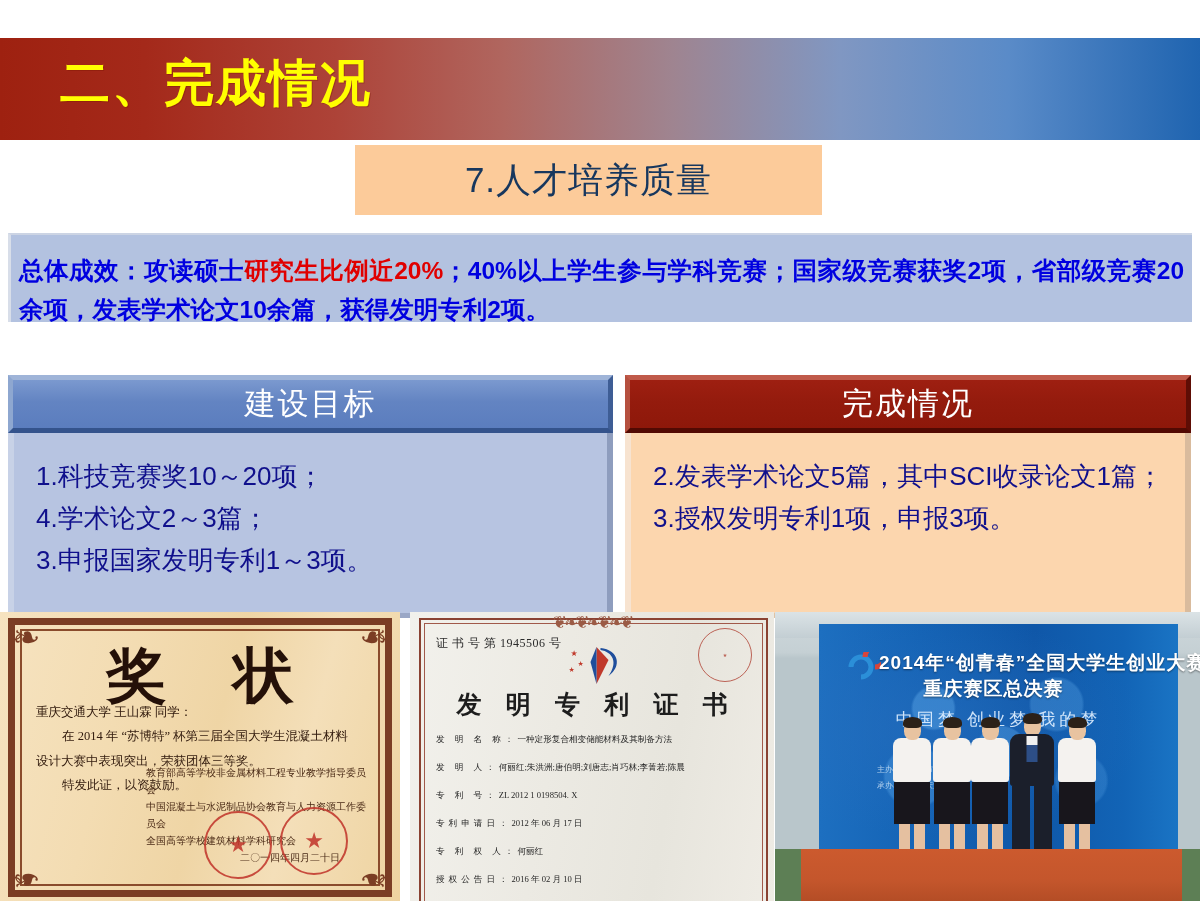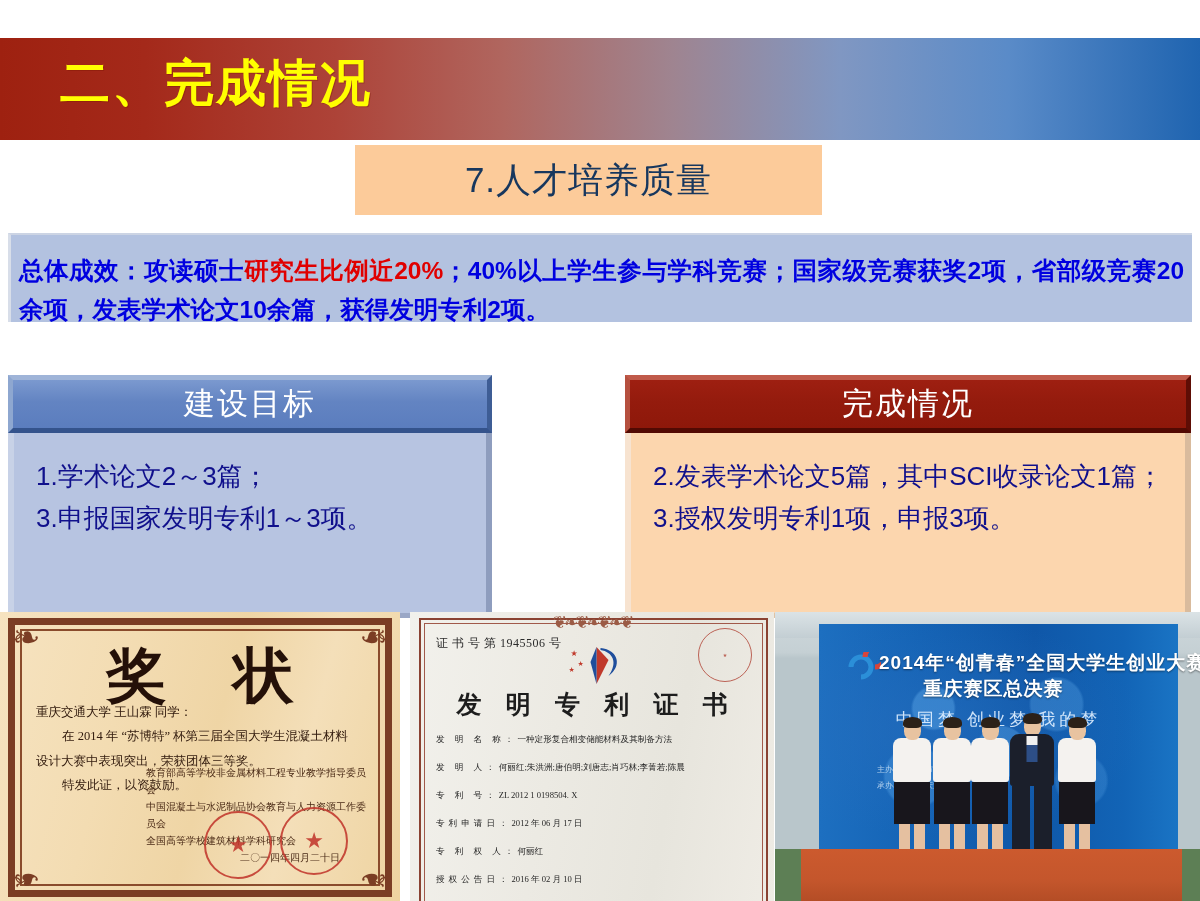--- a/index.html
+++ b/index.html
@@ -95,21 +95,21 @@
   .summary-text .hl {
     color: #e00000;
   }
   .summary-line1 { text-indent: 40px; }
 
   
   .panel {
     position: absolute;
     top: 375px;
   }
-  .panel-left { left: 8px; width: 484px; }
+  .panel-left { left: 8px; width: 605px; }
   .panel-right { left: 625px; width: 566px; }
 
   .panel-head {
     position: relative;
     height: 58px;
     box-sizing: border-box;
     display: flex;
     align-items: center;
     justify-content: center;
   }
@@ -515,21 +515,22 @@
     <div class="summary-text">
       <span class="summary-line1"></span><span>总体成效：</span><span>攻读硕士</span><span class="hl">研究生比例近20%</span><span>；40%以上学生参与学科竞赛；国家级竞赛获奖2项，省部级竞赛20余项，发表学术论文10余篇，获得发明专利2项。</span>
     </div>
   </div>
 
   <div class="panel panel-left">
     <div class="panel-head panel-head-left">
       <span class="panel-head-text">建设目标</span>
     </div>
     <div class="panel-body panel-body-left">
-      <div class="panel-item">1.学术论文2～3篇；</div>
+      <div class="panel-item">1.科技竞赛奖10～20项；</div>
+      <div class="panel-item">4.学术论文2～3篇；</div>
       <div class="panel-item">3.申报国家发明专利1～3项。</div>
     </div>
   </div>
 
   <div class="panel panel-right">
     <div class="panel-head panel-head-right">
       <span class="panel-head-text">完成情况</span>
     </div>
     <div class="panel-body panel-body-right">
       <div class="panel-item">2.发表学术论文5篇，其中SCI收录论文1篇；</div>

